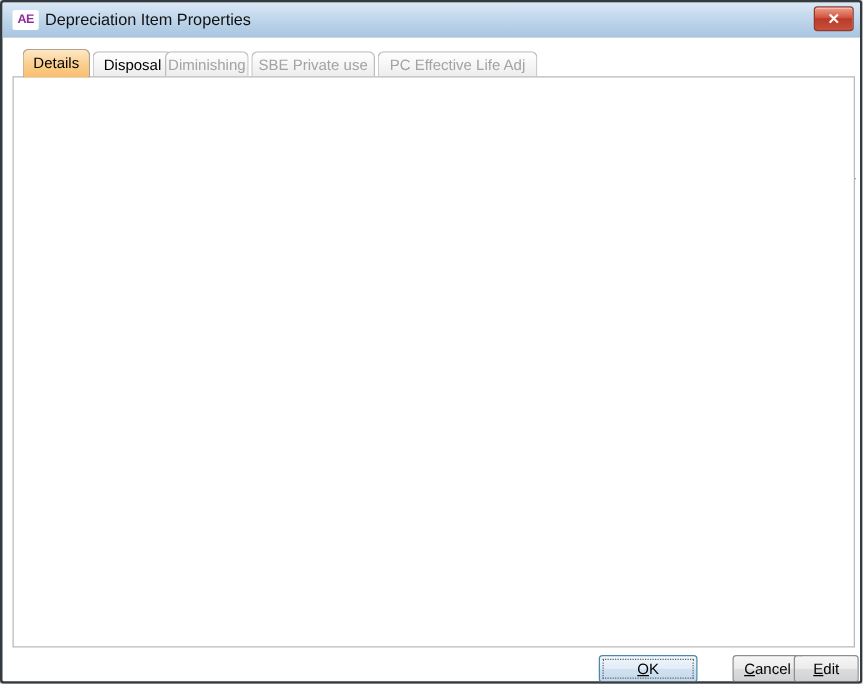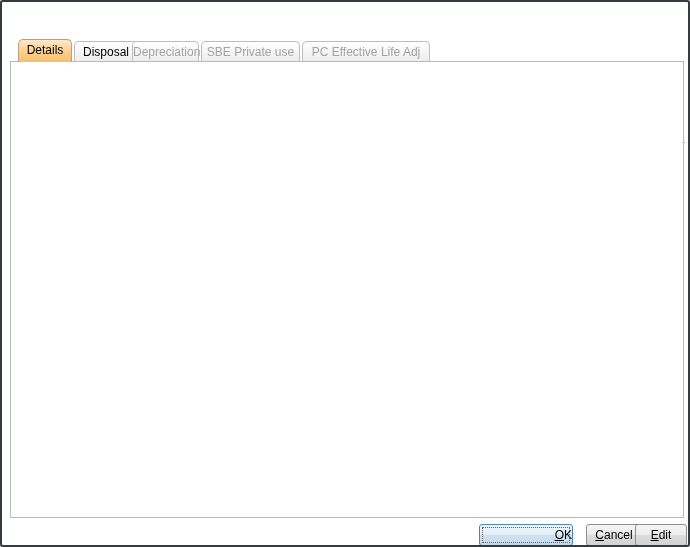--- a/index.html
+++ b/index.html
@@ -47,24 +47,29 @@
   .wbtn{height:22px;border:1px solid #8e8e8e;border-radius:3px;background:linear-gradient(180deg,#f6f6f6 0%,#ebebeb 50%,#dddddd 50%,#d2d2d2 100%);font-size:12px;text-align:center;line-height:20px;color:#000;cursor:pointer;}
   .wbtn.def{border-color:#4d87ae;background:linear-gradient(180deg,#f0f7fd 0%,#e1ecf6 50%,#d0e2f0 50%,#c3d9ec 100%);outline:1px dotted #666;outline-offset:-4px;}
   .ul::first-letter{text-decoration:underline;}
   .fl{display:inline-block;}
 </style>
 </head>
 <body>
 
 <div id="dialog">
 
+  <div class="abs titlebar">
+    <div class="abs badge">AE</div>
+    <div class="abs wtitle">Depreciation Item Properties</div>
+    <div class="abs closebtn"><span>✕</span></div>
+  </div>
 
   <div class="abs tab active" style="left:16px;width:54px;"><span>Details</span></div>
   <div class="abs tab" style="left:72px;width:64px;"><span>Disposal</span></div>
-  <div class="abs tab dis" style="left:130px;width:67px;"><span>Depreciation</span></div>
+  <div class="abs tab dis" style="left:130px;width:67px;"><span>Diminishing</span></div>
   <div class="abs tab dis" style="left:199px;width:99px;"><span>SBE Private use</span></div>
   <div class="abs tab dis" style="left:300px;width:128px;"><span>PC Effective Life Adj</span></div>
 
   <div class="abs page"></div>
 
   <div class="abs lbl" style="left:18px;top:64px;width:56px;">Pool:</div>
   <div class="abs field num" style="left:84px;top:64px;width:44px;">1</div>
   <div class="abs btn3d" style="left:127px;top:64px;width:18px;height:22px;"><span>...</span></div>
   <div class="abs txt" style="left:151px;top:64px;">General small business pool</div>
   <div class="abs txt" style="left:292px;top:64px;">Allocated to pool this year</div>
@@ -161,17 +166,17 @@
   <div class="abs sval" style="left:566px;top:379px;width:87px;">212500</div>
 
   <div class="abs groupbox" style="left:484px;top:392px;width:188px;height:56px;">
     <div class="legend">Totals</div>
   </div>
   <div class="abs slbl" style="left:495px;top:406px;width:55px;">Group:</div>
   <div class="abs sval" style="left:560px;top:406px;width:92px;">0</div>
   <div class="abs slbl" style="left:495px;top:424px;width:55px;">Return:</div>
   <div class="abs sval" style="left:560px;top:424px;width:92px;">75000</div>
 
-  <div class="abs wbtn def fl ul" style="left:477px;top:522px;width:94px;text-align:right;">OK</div>
+  <div class="abs wbtn def fl ul" style="left:477px;top:522px;width:79px;">OK</div>
   <div class="abs wbtn fl ul" style="left:584px;top:522px;width:56px;">Cancel</div>
   <div class="abs wbtn fl ul" style="left:633px;top:522px;width:52px;">Edit</div>
 
 </div>
 
 </body></html>

